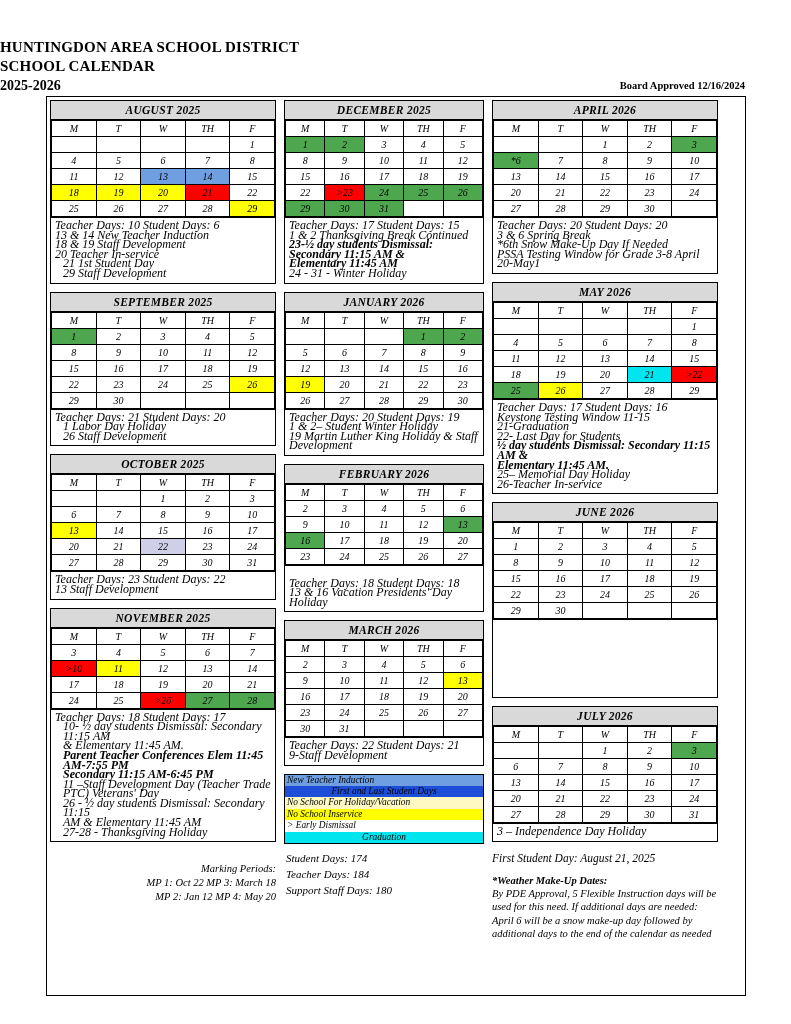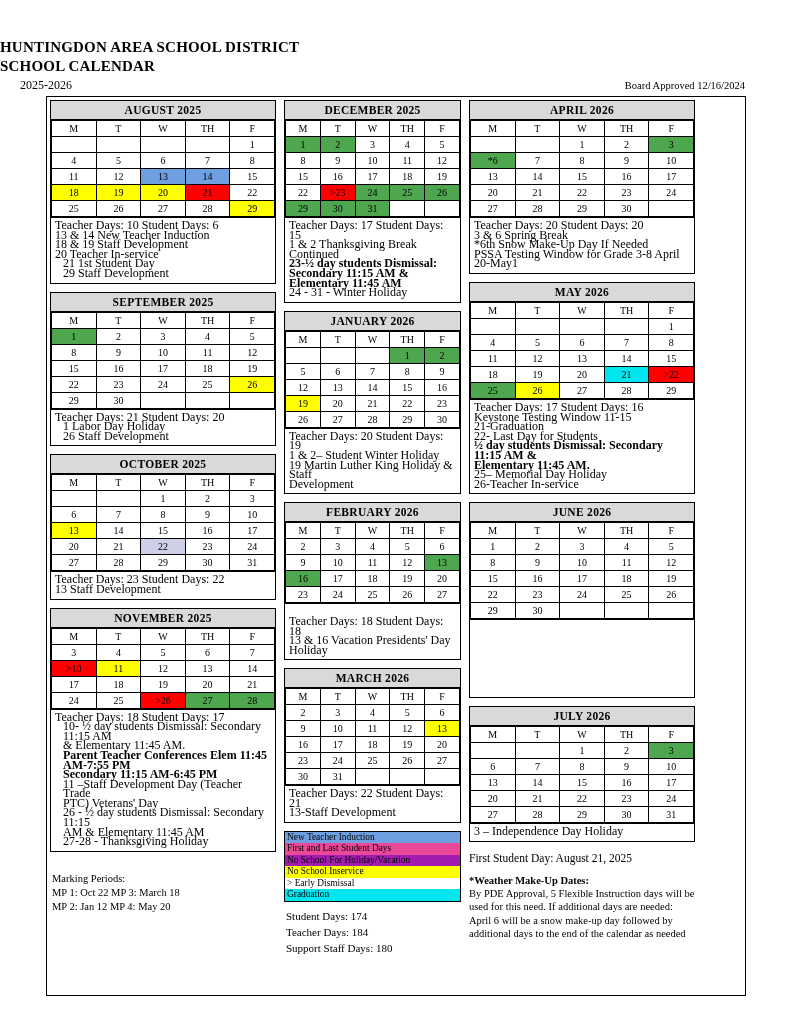--- a/index.html
+++ b/index.html
@@ -6,39 +6,39 @@
   body{
     width:791px;height:1024px;
     background:#ffffff;
     font-family:"Liberation Serif", serif;
     color:#000;
     overflow:hidden;
   }
   .page{position:relative;width:791px;height:1024px;}
   .title-block{text-align:left;padding-top:38px;}
   .title-line{font-weight:bold;font-size:15px;letter-spacing:.2px;line-height:19px;}
-  .title-year{font-weight:normal;font-size:12px;line-height:19px;margin-left:20px;}
+  .title-year{font-weight:bold;font-size:14px;line-height:19px;}
   .board-approved{
     position:absolute;right:46px;top:80px;
-    font-weight:normal;font-size:10.5px;
+    font-weight:bold;font-size:10.5px;
   }
   .frame{
     position:absolute;left:46px;top:96px;
     width:700px;height:900px;
     border:1px solid #000;
     box-sizing:border-box;
   }
   .cols{
     position:absolute;left:50px;top:100px;
     width:692px;
     display:flex;
     gap:8px;
   }
-  .col{width:226px;}
-  .col.mid{width:177px;}
+  .col{width:226px;font-style:italic;}
+  .col.mid{width:200px;}
   .block{
     border:1px solid #000;
     margin-bottom:8px;
     background:#fff;
     box-sizing:border-box;
   }
   .month-head{
     text-align:center;
     font-weight:bold;
     font-size:11.5px;
@@ -82,21 +82,21 @@
   .legend{
     border:1px solid #000;
     margin-top:0;
     margin-bottom:6px;
     padding:0;
     font-size:9.4px;
     line-height:11.4px;
   }
   .legend div{padding:0 2px;white-space:nowrap;}
   .totals{font-size:11px;line-height:16px;margin-top:6px;padding-left:2px;}
-  .marking{font-size:10.5px;line-height:14px;margin-top:20px;padding-left:2px;}
+  .marking{font-size:10.5px;line-height:14px;margin-top:20px;padding-left:2px;text-align:right;}
   .firstlast{font-size:11.5px;line-height:16px;margin-top:2px;}
   .makeup{font-size:10.5px;line-height:13.2px;margin-top:8px;}
   .makeup b{font-weight:bold;}
 </style>
 </head>
 <body>
 
 <div class="page">
 
   <div class="title-block">
@@ -554,30 +554,30 @@
                   <td class="day">31</td>
                   <td class="day"></td>
                   <td class="day"></td>
                   <td class="day"></td>
                 </tr>
               </tbody>
             </table>
           </div>
         <div class="notes">
             <div class="">Teacher Days: 22   Student Days: 21</div>
-            <div class="">13-Staff Development</div>
+            <div class="">9-Staff Development</div>
           </div>
       </div>
       <div class="legend">
           <div style="background:#6f9fe0;">New Teacher Induction</div>
-          <div style="background:#ec4899;">First and Last Student Days</div>
-          <div style="background:#a21caf;">No School For Holiday/Vacation</div>
+          <div style="background:#1d4ed8;text-align:center;">First and Last Student Days</div>
+          <div style="background:#fef9c3;">No School For Holiday/Vacation</div>
           <div style="background:#ffff00;">No School Inservice</div>
           <div style="background:#ffffff;">&gt; Early Dismissal</div>
-          <div style="background:#00e5ee;">Graduation</div>
+          <div style="background:#00e5ee;text-align:center;">Graduation</div>
         </div>
       <div class="totals">
         <div>Student Days:  174</div>
         <div>Teacher Days:  184</div>
         <div>Support Staff Days:  180</div>
       </div>
     </div>
 
     <div class="col">
       <div class="block">

